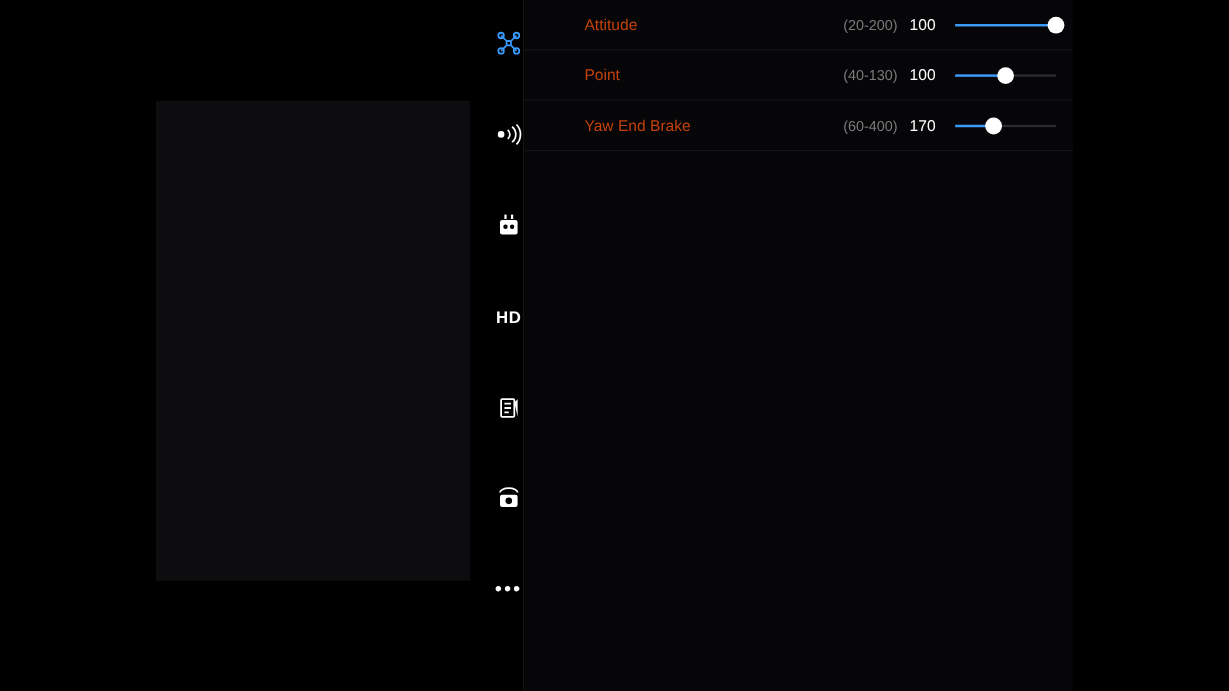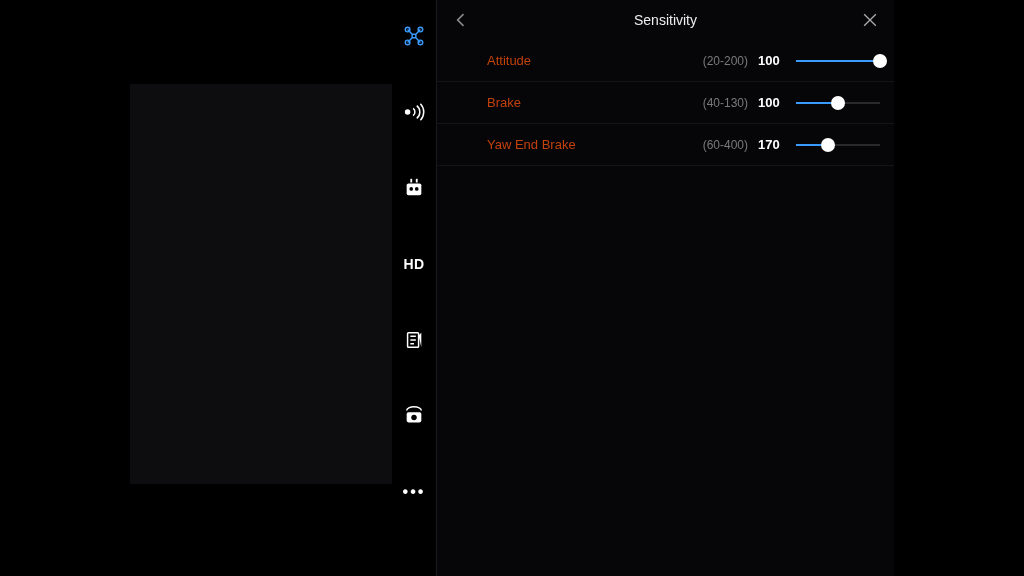--- a/index.html
+++ b/index.html
@@ -21,21 +21,21 @@
     background: #0d0d0f;
   }
   .nav-col {
     position: absolute;
     left: 392px;
     top: 0;
     width: 44px;
     height: 576px;
     display: flex;
     flex-direction: column;
-    align-items: center;
+    align-items: flex-end;
     padding-top: 24px;
     gap: 52px;
     background: #000;
   }
   .nav-item {
     width: 24px;
     height: 24px;
     display: flex;
     align-items: center;
     justify-content: center;
@@ -105,21 +105,21 @@
     display: flex;
     align-items: center;
     height: 42px;
     padding: 0 14px;
     border-bottom: 1px solid #141416;
     font-size: 13px;
   }
   .row-label { flex: 0 0 auto; color: #c2410c; margin-left: 36px; }
   .row-spacer { flex: 1; }
   .row-range { color: #7a7a7a; font-size: 12px; margin-right: 10px; }
-  .row-value { color: #fff; font-weight: 700; width: 30px; text-align: left; margin-right: 8px; }
+  .row-value { color: #fff; font-weight: 400; width: 30px; text-align: left; margin-right: 8px; }
   .slider {
     width: 84px;
     height: 16px;
     position: relative;
     cursor: pointer;
   }
   .slider-track {
     position: absolute;
     top: 50%;
     left: 0;
@@ -197,47 +197,34 @@
     </svg>
   </div>
   <div class="nav-item">
     <span class="more-dots">•••</span>
   </div>
 </div>
 
 <div class="divider"></div>
 
 <div class="settings-pane">
-  <div class="settings-header">
-    <div class="back-btn">
-      <svg viewBox="0 0 24 24" fill="none" stroke="currentColor" stroke-width="2">
-          <path d="M15 5 L8 12 L15 19"></path>
-        </svg>
-    </div>
-    <span class="title">Sensitivity</span>
-    <div class="close-btn">
-      <svg viewBox="0 0 24 24" fill="none" stroke="currentColor" stroke-width="1.6">
-          <path d="M5 5 L19 19 M19 5 L5 19"></path>
-        </svg>
-    </div>
-  </div>
   <div class="rows">
     <div class="row">
       <span class="row-label">Attitude</span>
       <span class="row-spacer"></span>
       <span class="row-range">(20-200)</span>
       <span class="row-value">100</span>
       <div class="slider">
         <div class="slider-track"></div>
           <div class="slider-fill" style="width: 100%;"></div>
           <div class="slider-thumb" style="left: 100%;"></div>
       </div>
     </div>
     <div class="row">
-      <span class="row-label">Brake</span>
+      <span class="row-label">Point</span>
       <span class="row-spacer"></span>
       <span class="row-range">(40-130)</span>
       <span class="row-value">100</span>
       <div class="slider">
         <div class="slider-track"></div>
           <div class="slider-fill" style="width: 50%;"></div>
           <div class="slider-thumb" style="left: 50%;"></div>
       </div>
     </div>
     <div class="row">

